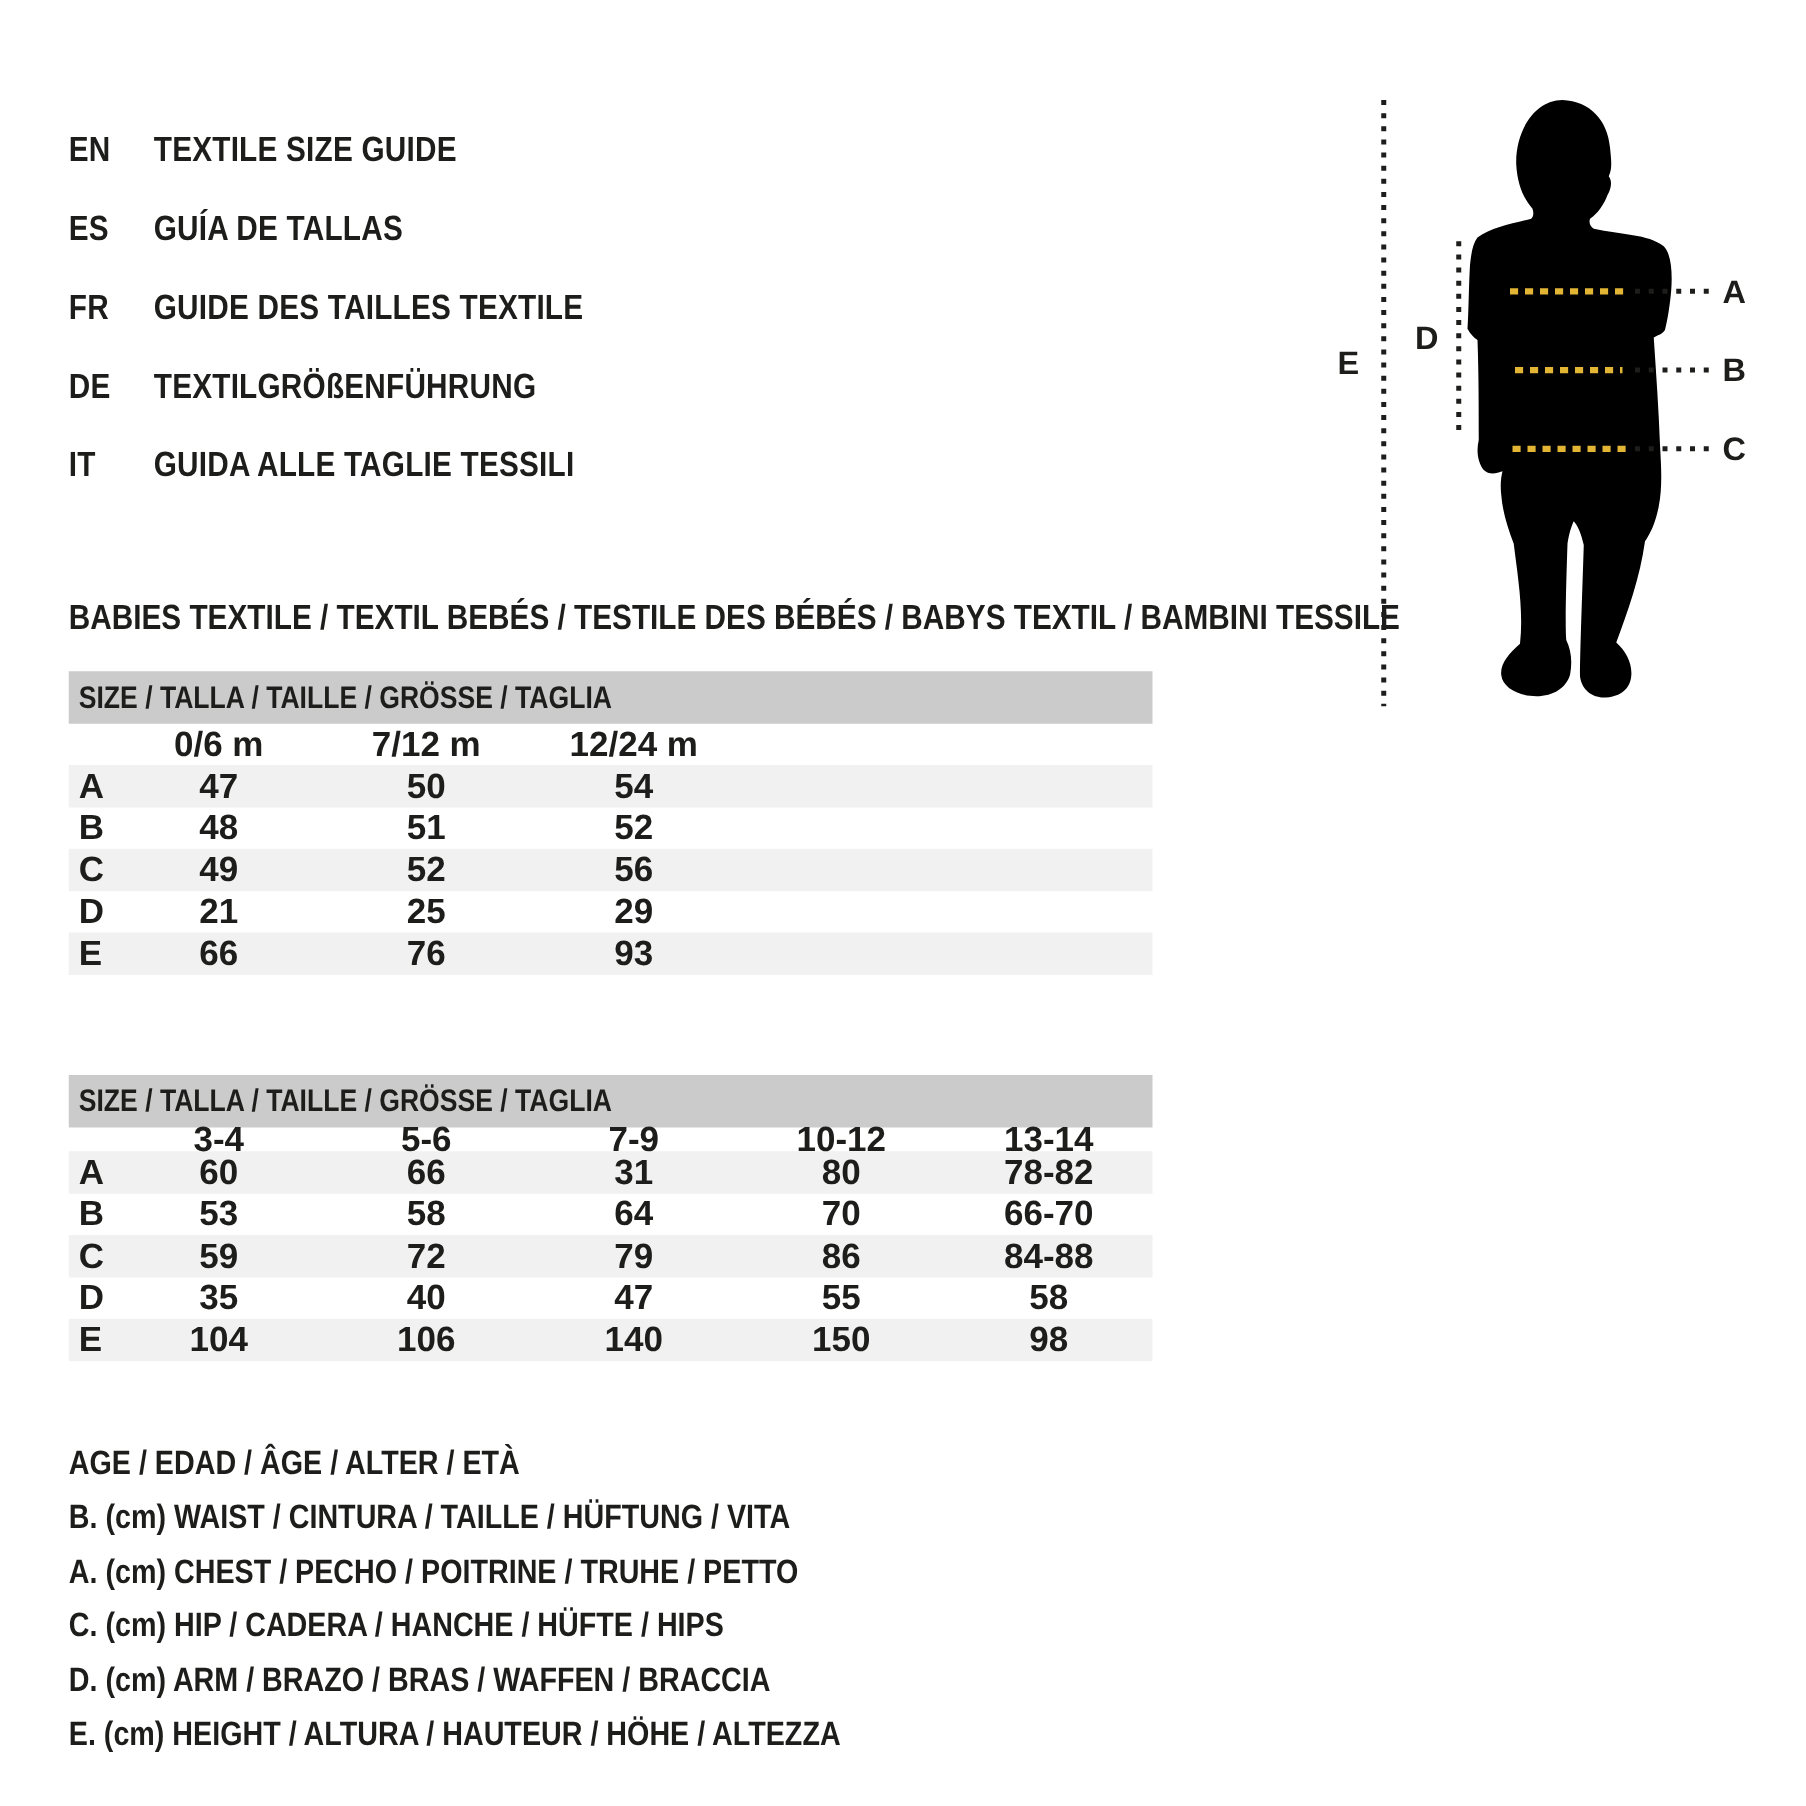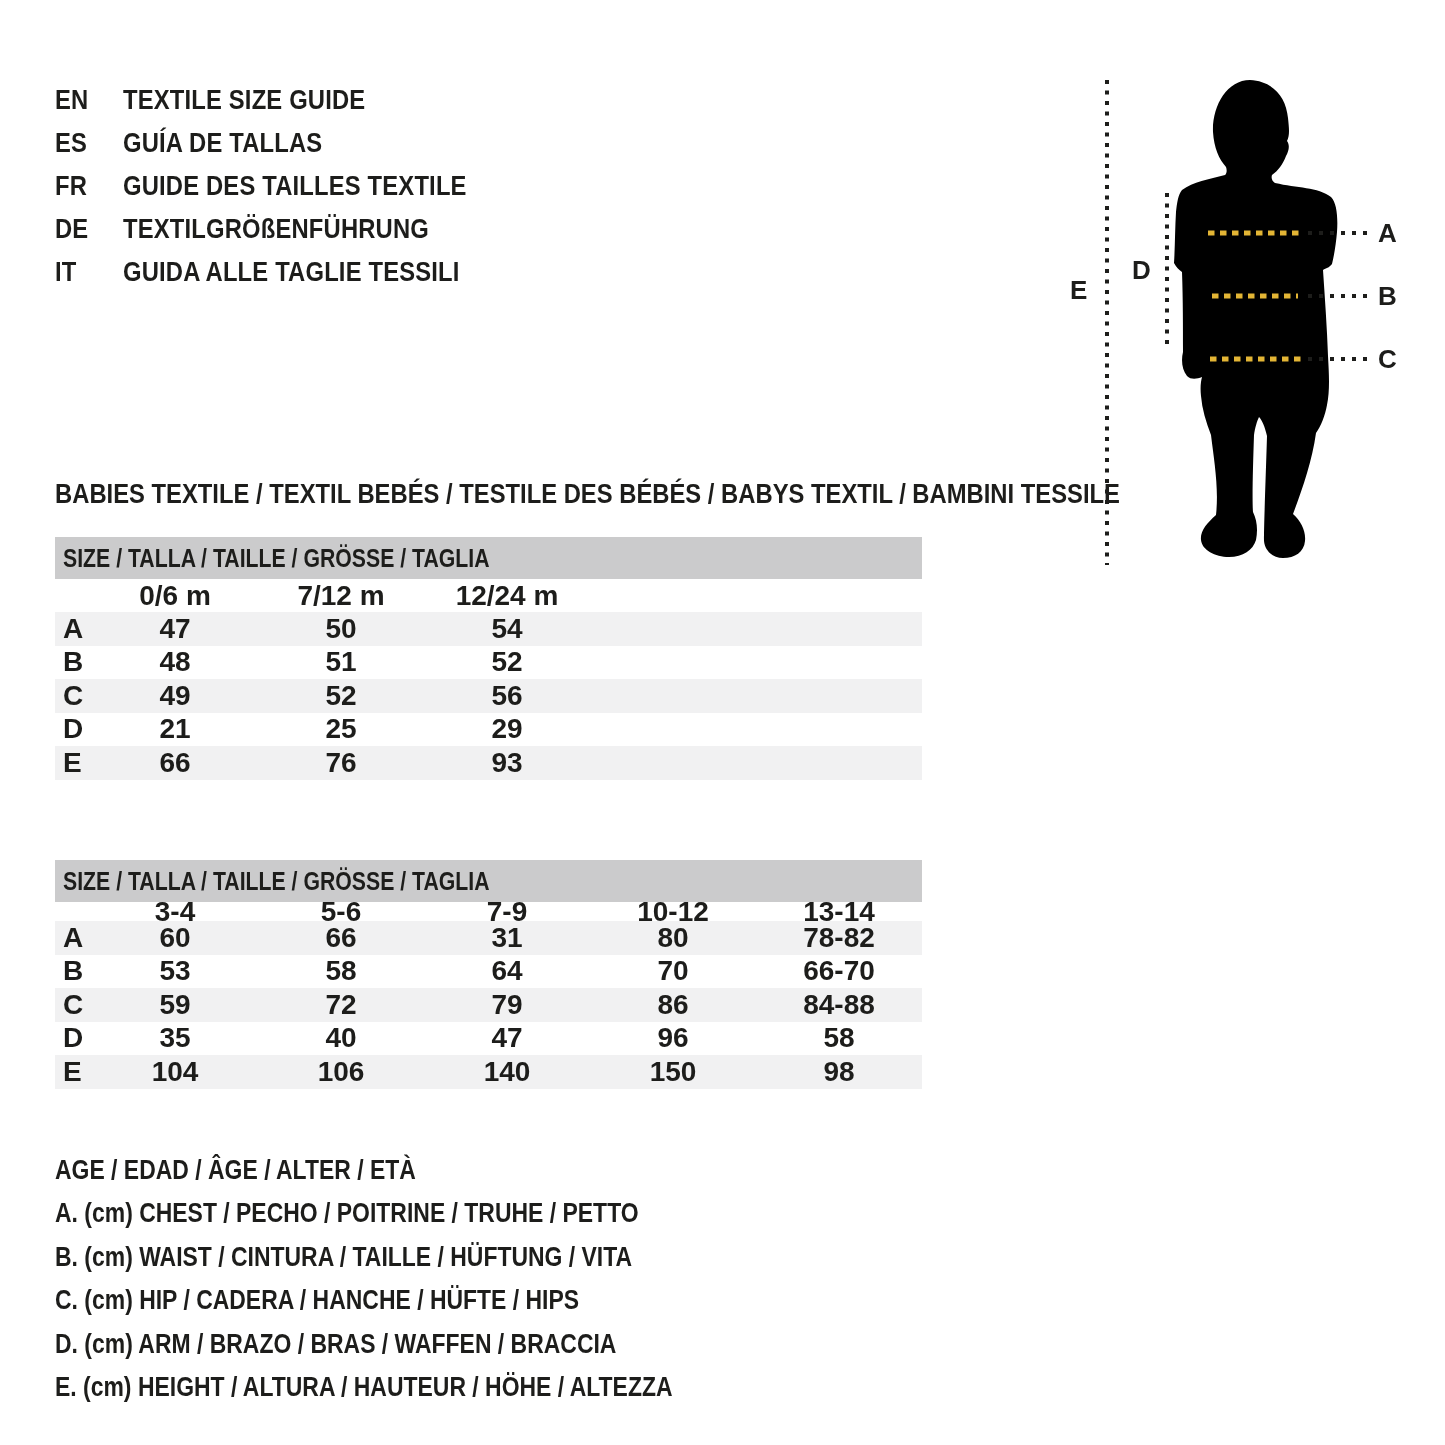--- a/index.html
+++ b/index.html
@@ -9,21 +9,21 @@
     font-family:"Liberation Sans", sans-serif;
     color:#1d1d1b;
   }
   .page { position:relative; width:1445px; height:1445px; overflow:hidden; background:#fff; }
 
   
   .cnd { display:inline-block; transform:scaleX(0.85); transform-origin:0 50%; white-space:nowrap; }
 
   
   .langs { position:absolute; left:55px; top:78px; }
-  .lang-row { display:flex; align-items:center; height:43px; font-size:28px; font-weight:700; letter-spacing:0.2px; }
+  .lang-row { display:flex; align-items:center; height:43px; font-size:28px; font-weight:700; letter-spacing:0.2px;margin-top:20px; }
   .lang-code { width:68px; flex:0 0 68px; }
 
   
   .figure { position:absolute; left:1050px; top:60px; width:360px; height:520px; }
 
   
   .sec-title { position:absolute; left:55px; height:32px; line-height:32px; font-size:28px; font-weight:700; }
 
   
   .tbl { position:absolute; left:55px; width:867px; }
@@ -217,35 +217,35 @@
       <span class="t-cell">72</span>
       <span class="t-cell">79</span>
       <span class="t-cell">86</span>
       <span class="t-cell">84-88</span>
     </div>
     <div class="trow">
       <span class="t-label">D</span>
       <span class="t-cell">35</span>
       <span class="t-cell">40</span>
       <span class="t-cell">47</span>
-      <span class="t-cell">96</span>
+      <span class="t-cell">55</span>
       <span class="t-cell">58</span>
     </div>
     <div class="trow alt">
       <span class="t-label">E</span>
       <span class="t-cell">104</span>
       <span class="t-cell">106</span>
       <span class="t-cell">140</span>
       <span class="t-cell">150</span>
       <span class="t-cell">98</span>
     </div>
   </div>
 
   <div class="legend">
     <div class="legend-row"><span class="cnd">AGE / EDAD / ÂGE / ALTER / ETÀ</span></div>
+    <div class="legend-row"><span class="cnd">B. (cm) WAIST / CINTURA / TAILLE / HÜFTUNG / VITA</span></div>
     <div class="legend-row"><span class="cnd">A. (cm) CHEST / PECHO / POITRINE / TRUHE / PETTO</span></div>
-    <div class="legend-row"><span class="cnd">B. (cm) WAIST / CINTURA / TAILLE / HÜFTUNG / VITA</span></div>
     <div class="legend-row"><span class="cnd">C. (cm) HIP / CADERA / HANCHE / HÜFTE / HIPS</span></div>
     <div class="legend-row"><span class="cnd">D. (cm) ARM / BRAZO / BRAS / WAFFEN / BRACCIA</span></div>
     <div class="legend-row"><span class="cnd">E. (cm) HEIGHT / ALTURA / HAUTEUR / HÖHE / ALTEZZA</span></div>
   </div>
 
 </div>
 
 </body></html>

